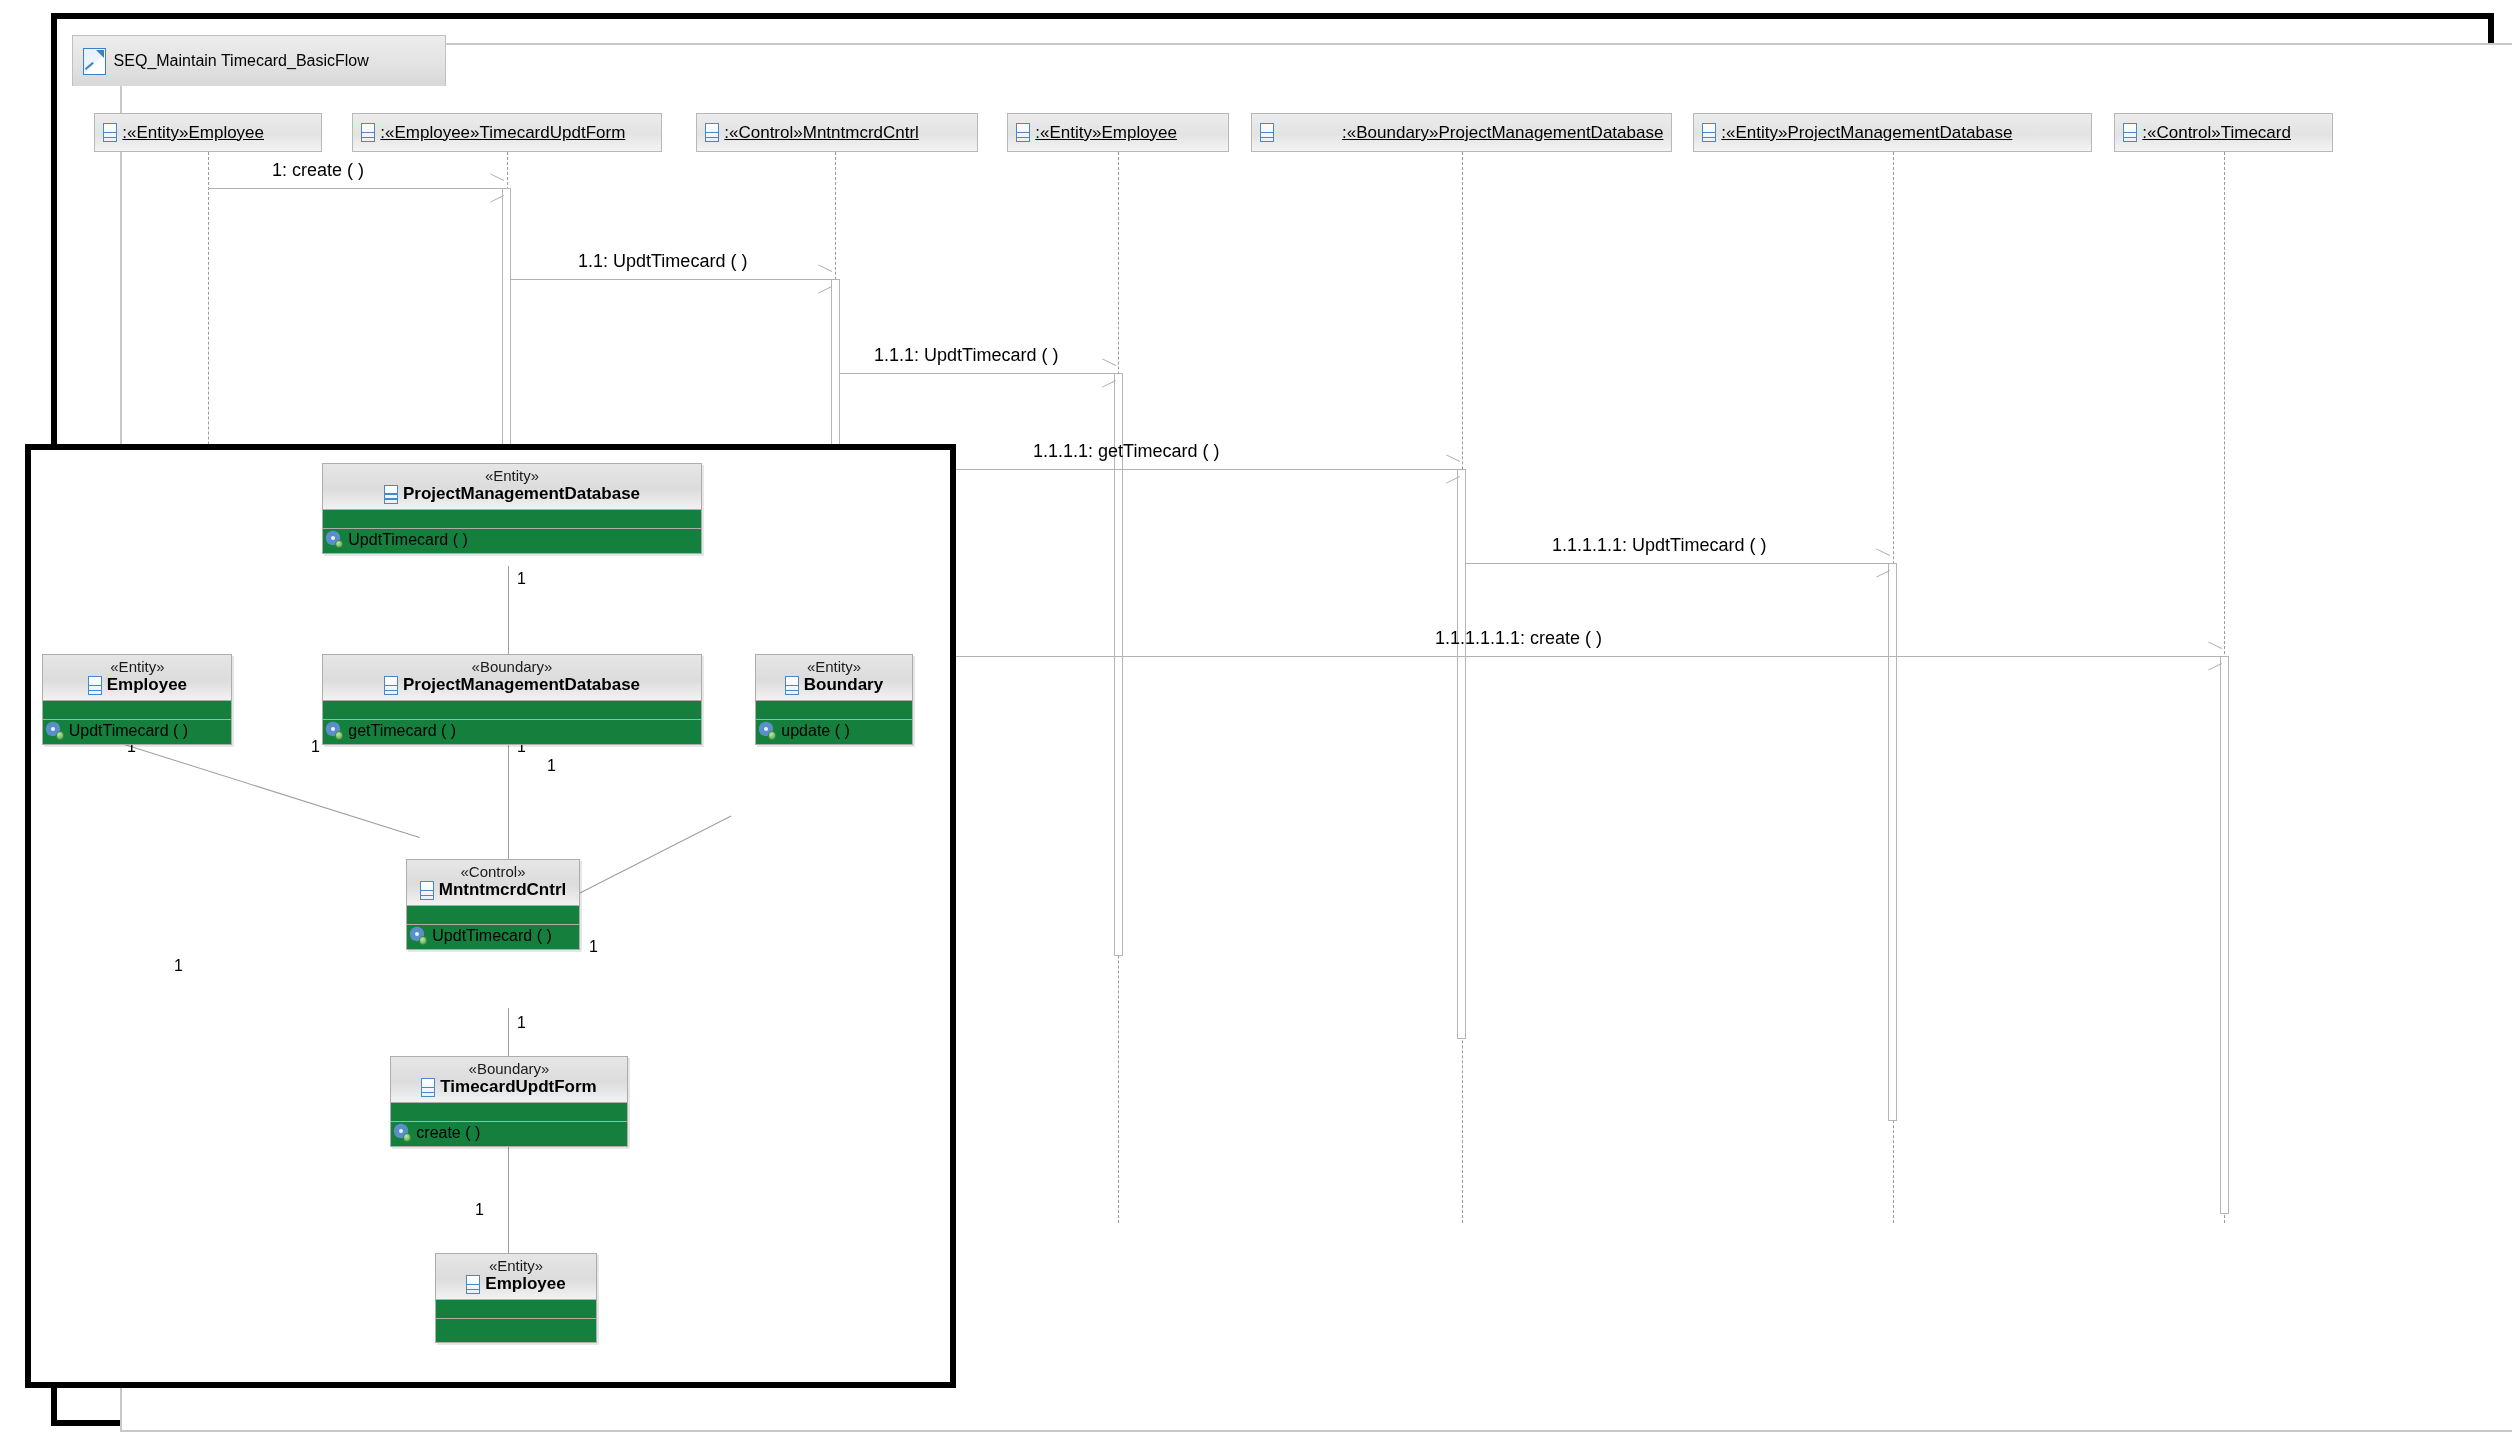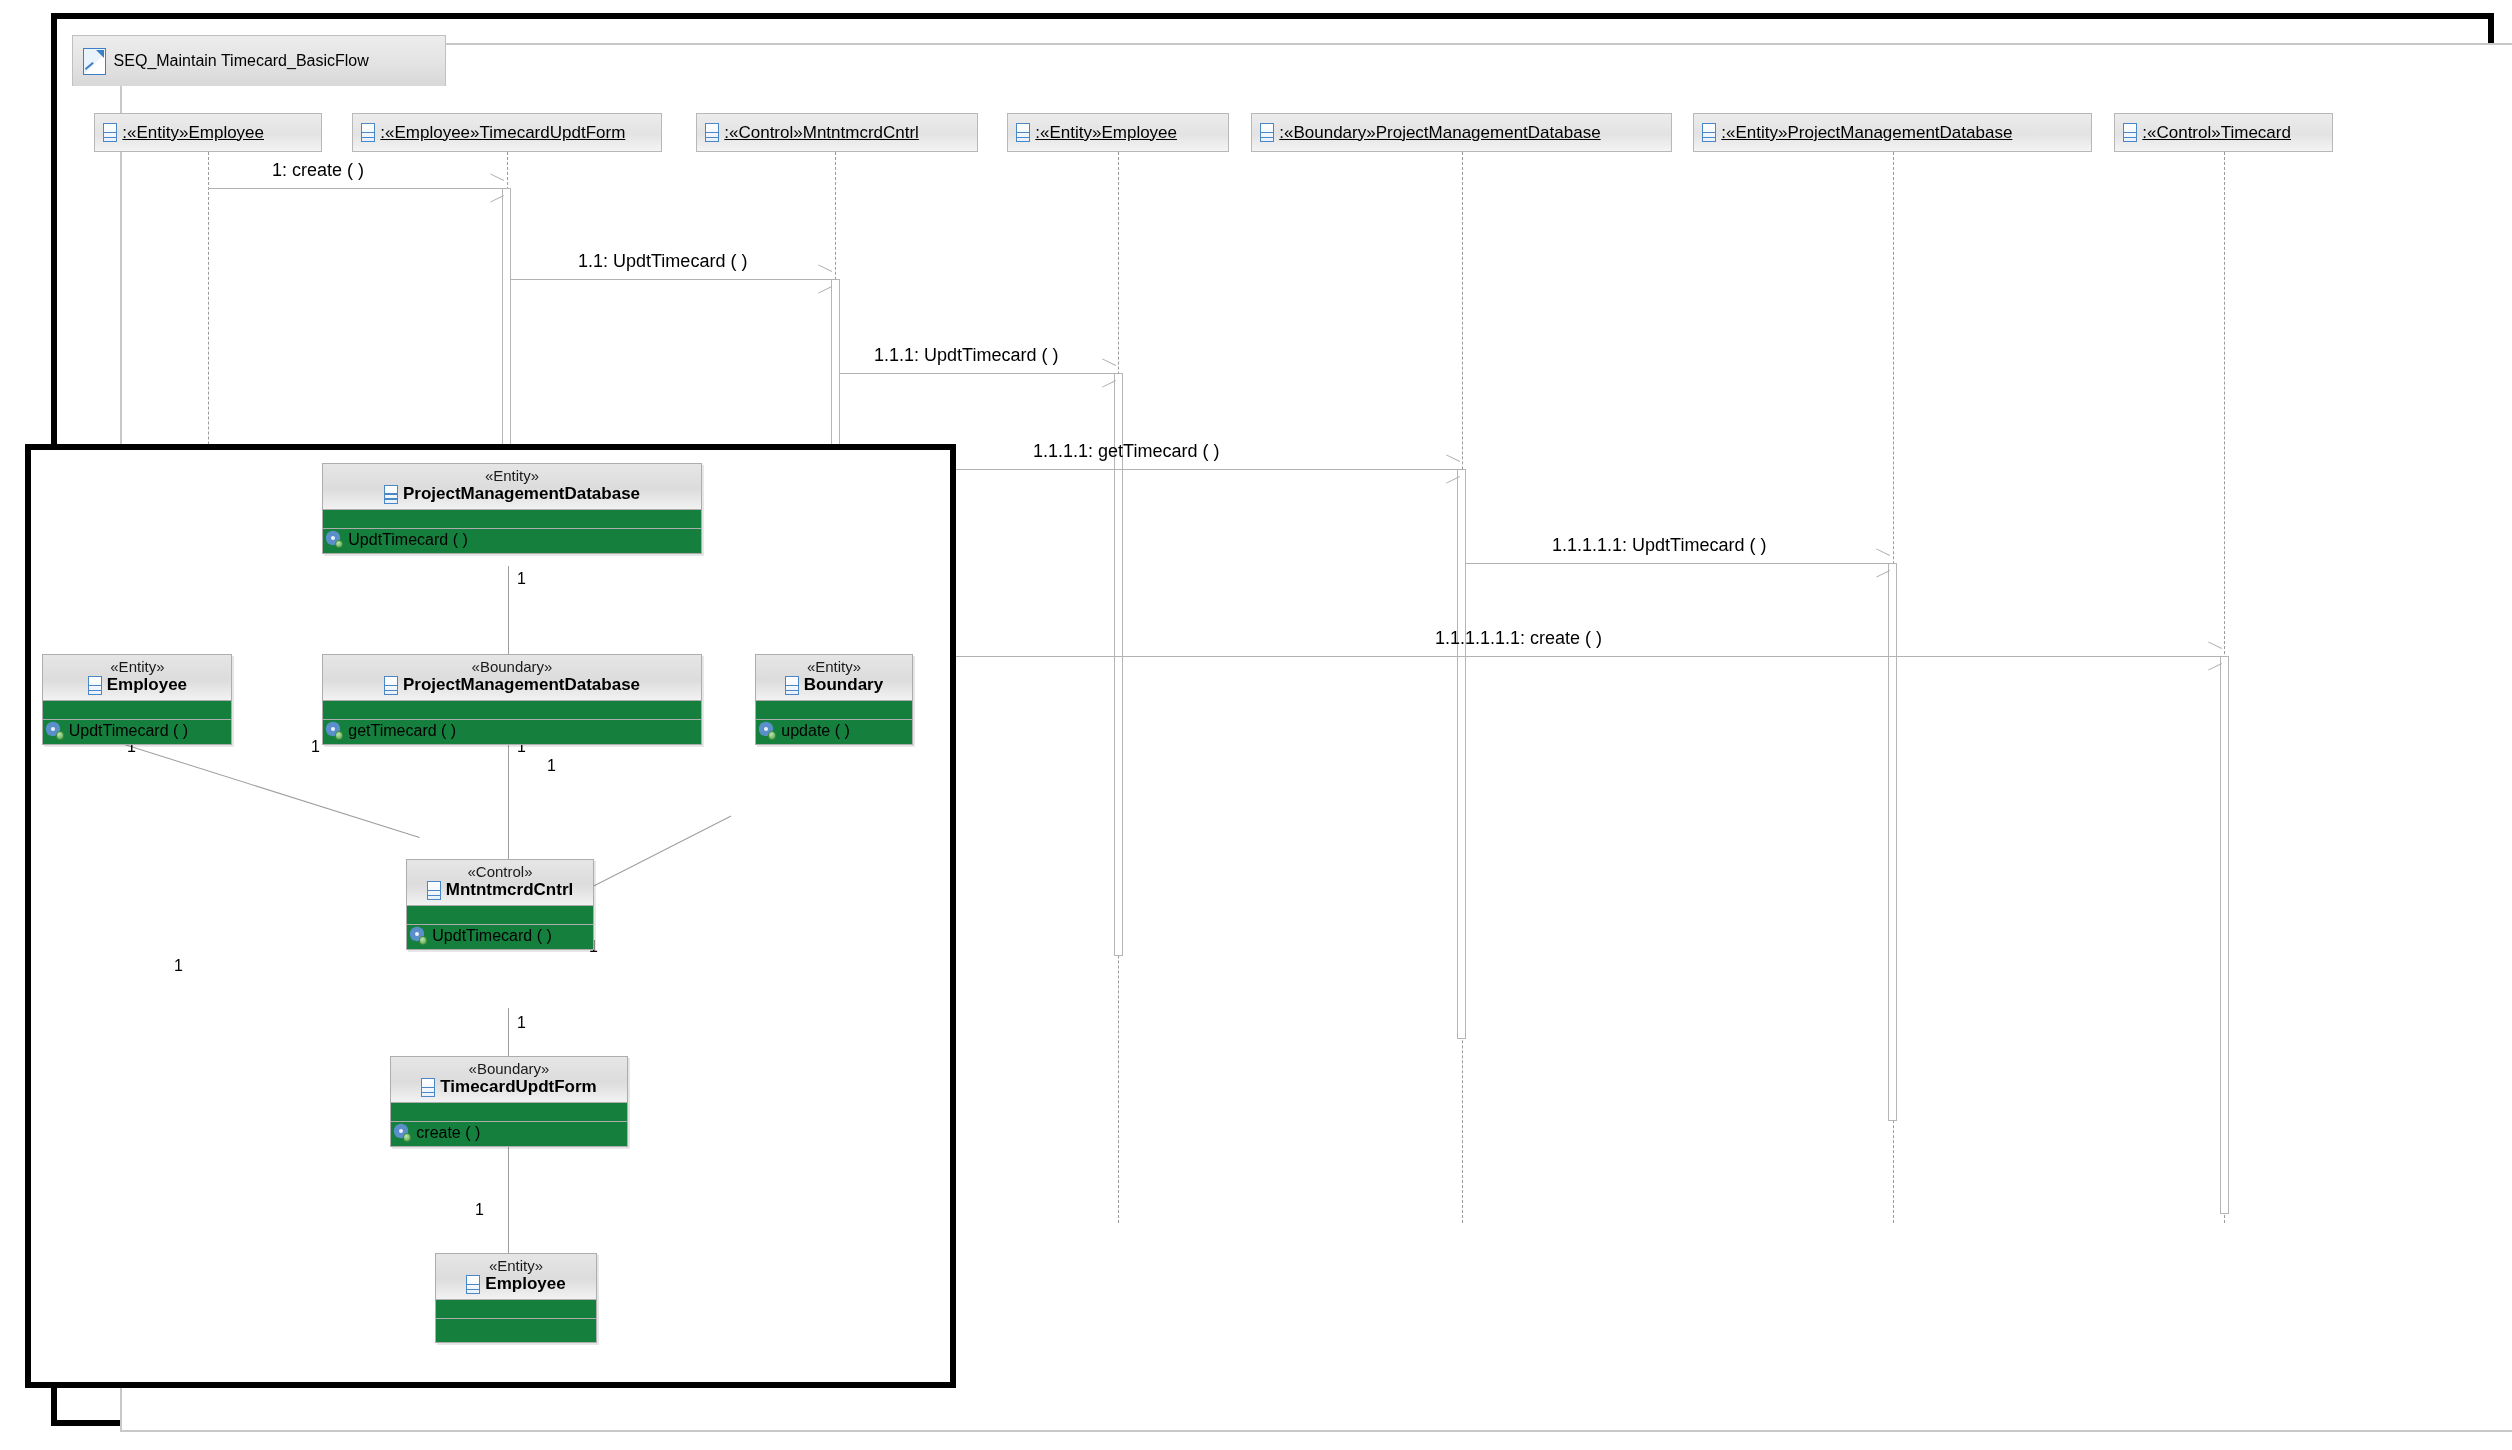--- a/index.html
+++ b/index.html
@@ -168,21 +168,21 @@
   <span class="ll-name">:«Employee»TimecardUpdtForm</span>
 </div>
 <div class="ll-head" style="left:696px;top:113px;width:282px;">
   <span class="cls-icon"></span>
   <span class="ll-name">:«Control»MntntmcrdCntrl</span>
 </div>
 <div class="ll-head" style="left:1007px;top:113px;width:222px;">
   <span class="cls-icon"></span>
   <span class="ll-name">:«Entity»Employee</span>
 </div>
-<div class="ll-head" style="left:1251px;top:113px;width:421px;">
+<div class="ll-head" style="left:1251px;top:113px;width:421px;justify-content:space-between;">
   <span class="cls-icon"></span>
   <span class="ll-name">:«Boundary»ProjectManagementDatabase</span>
 </div>
 <div class="ll-head" style="left:1693px;top:113px;width:399px;">
   <span class="cls-icon"></span>
   <span class="ll-name">:«Entity»ProjectManagementDatabase</span>
 </div>
 <div class="ll-head" style="left:2114px;top:113px;width:219px;">
   <span class="cls-icon"></span>
   <span class="ll-name">:«Control»Timecard</span>
@@ -324,21 +324,21 @@
       <div class="op-row">
         <span class="gear-icon">
             <span class="g"></span>
             <span class="dot"></span>
           </span>
         <span>update ( )</span>
       </div>
     </div>
   </div>
 
-  <div class="cbox" style="left:375px;top:409px;width:188px;">
+  <div class="cbox" style="left:375px;top:409px;width:174px;">
     <div class="chead">
       <div class="stereo">«Control»</div>
       <div class="cname-row">
         <span class="cls-icon"></span>
         <span>MntntmcrdCntrl</span>
       </div>
     </div>
     <div class="attrs"></div>
     <div class="ops">
       <div class="op-row">

